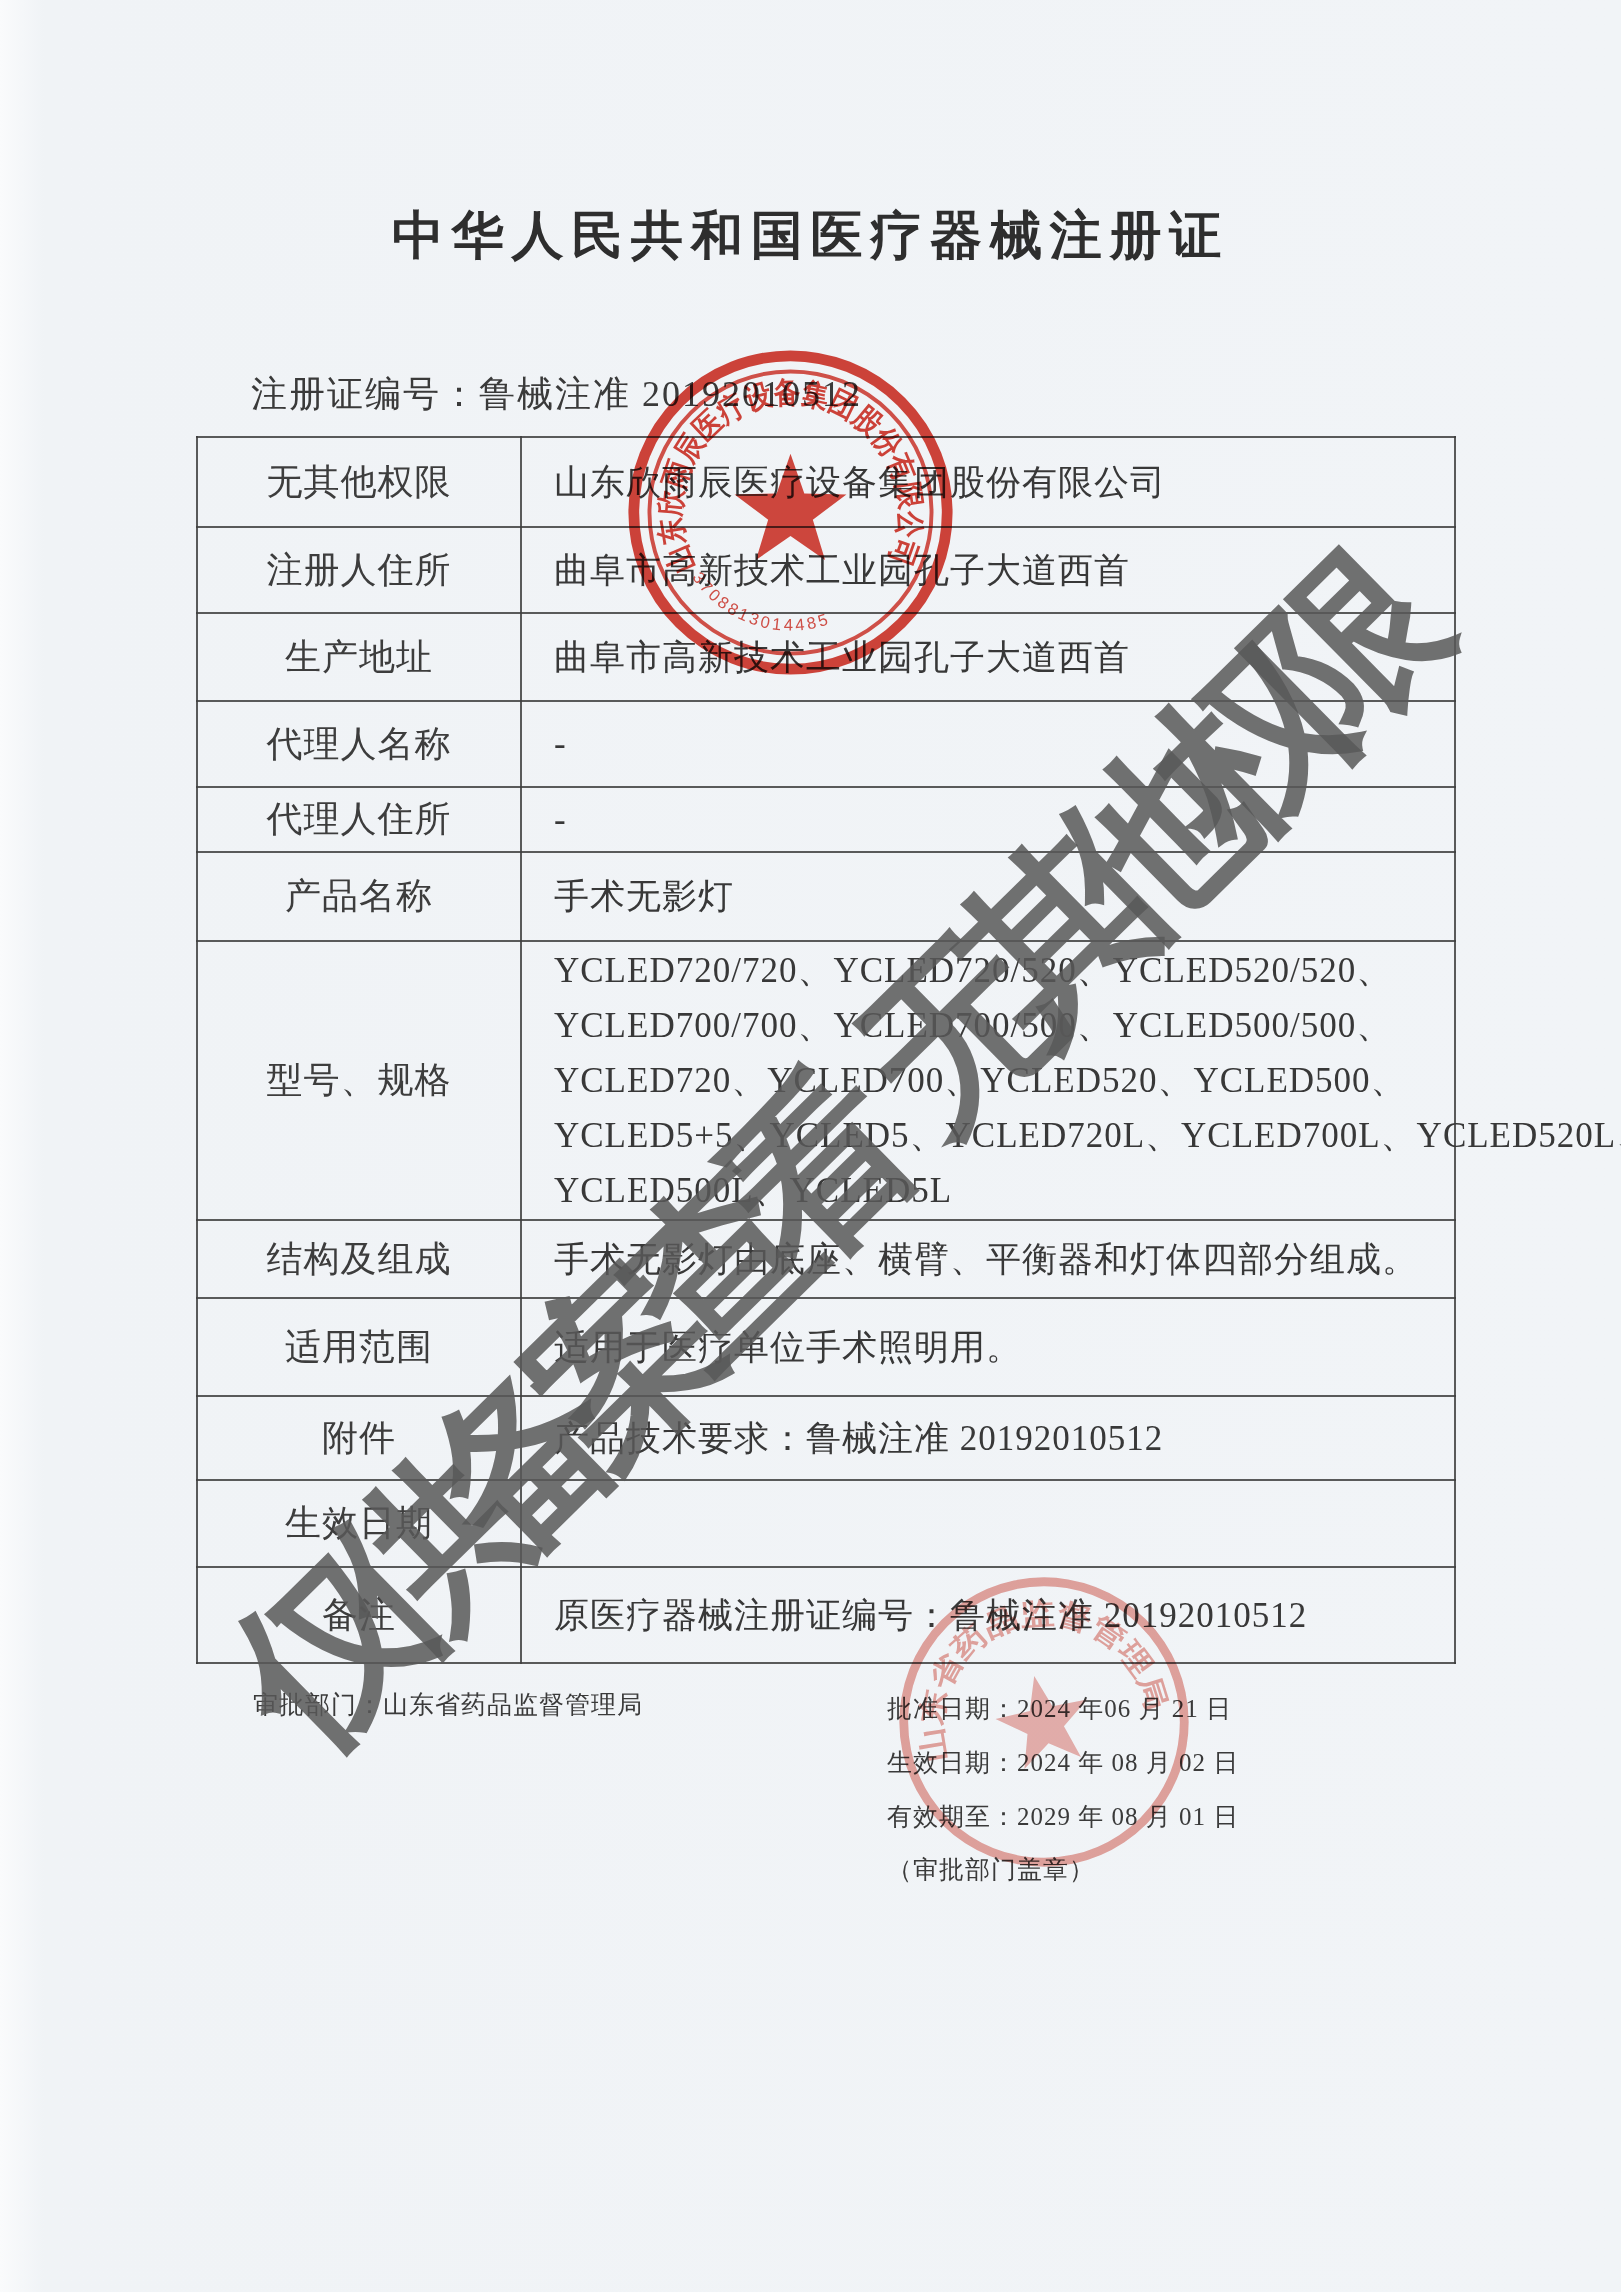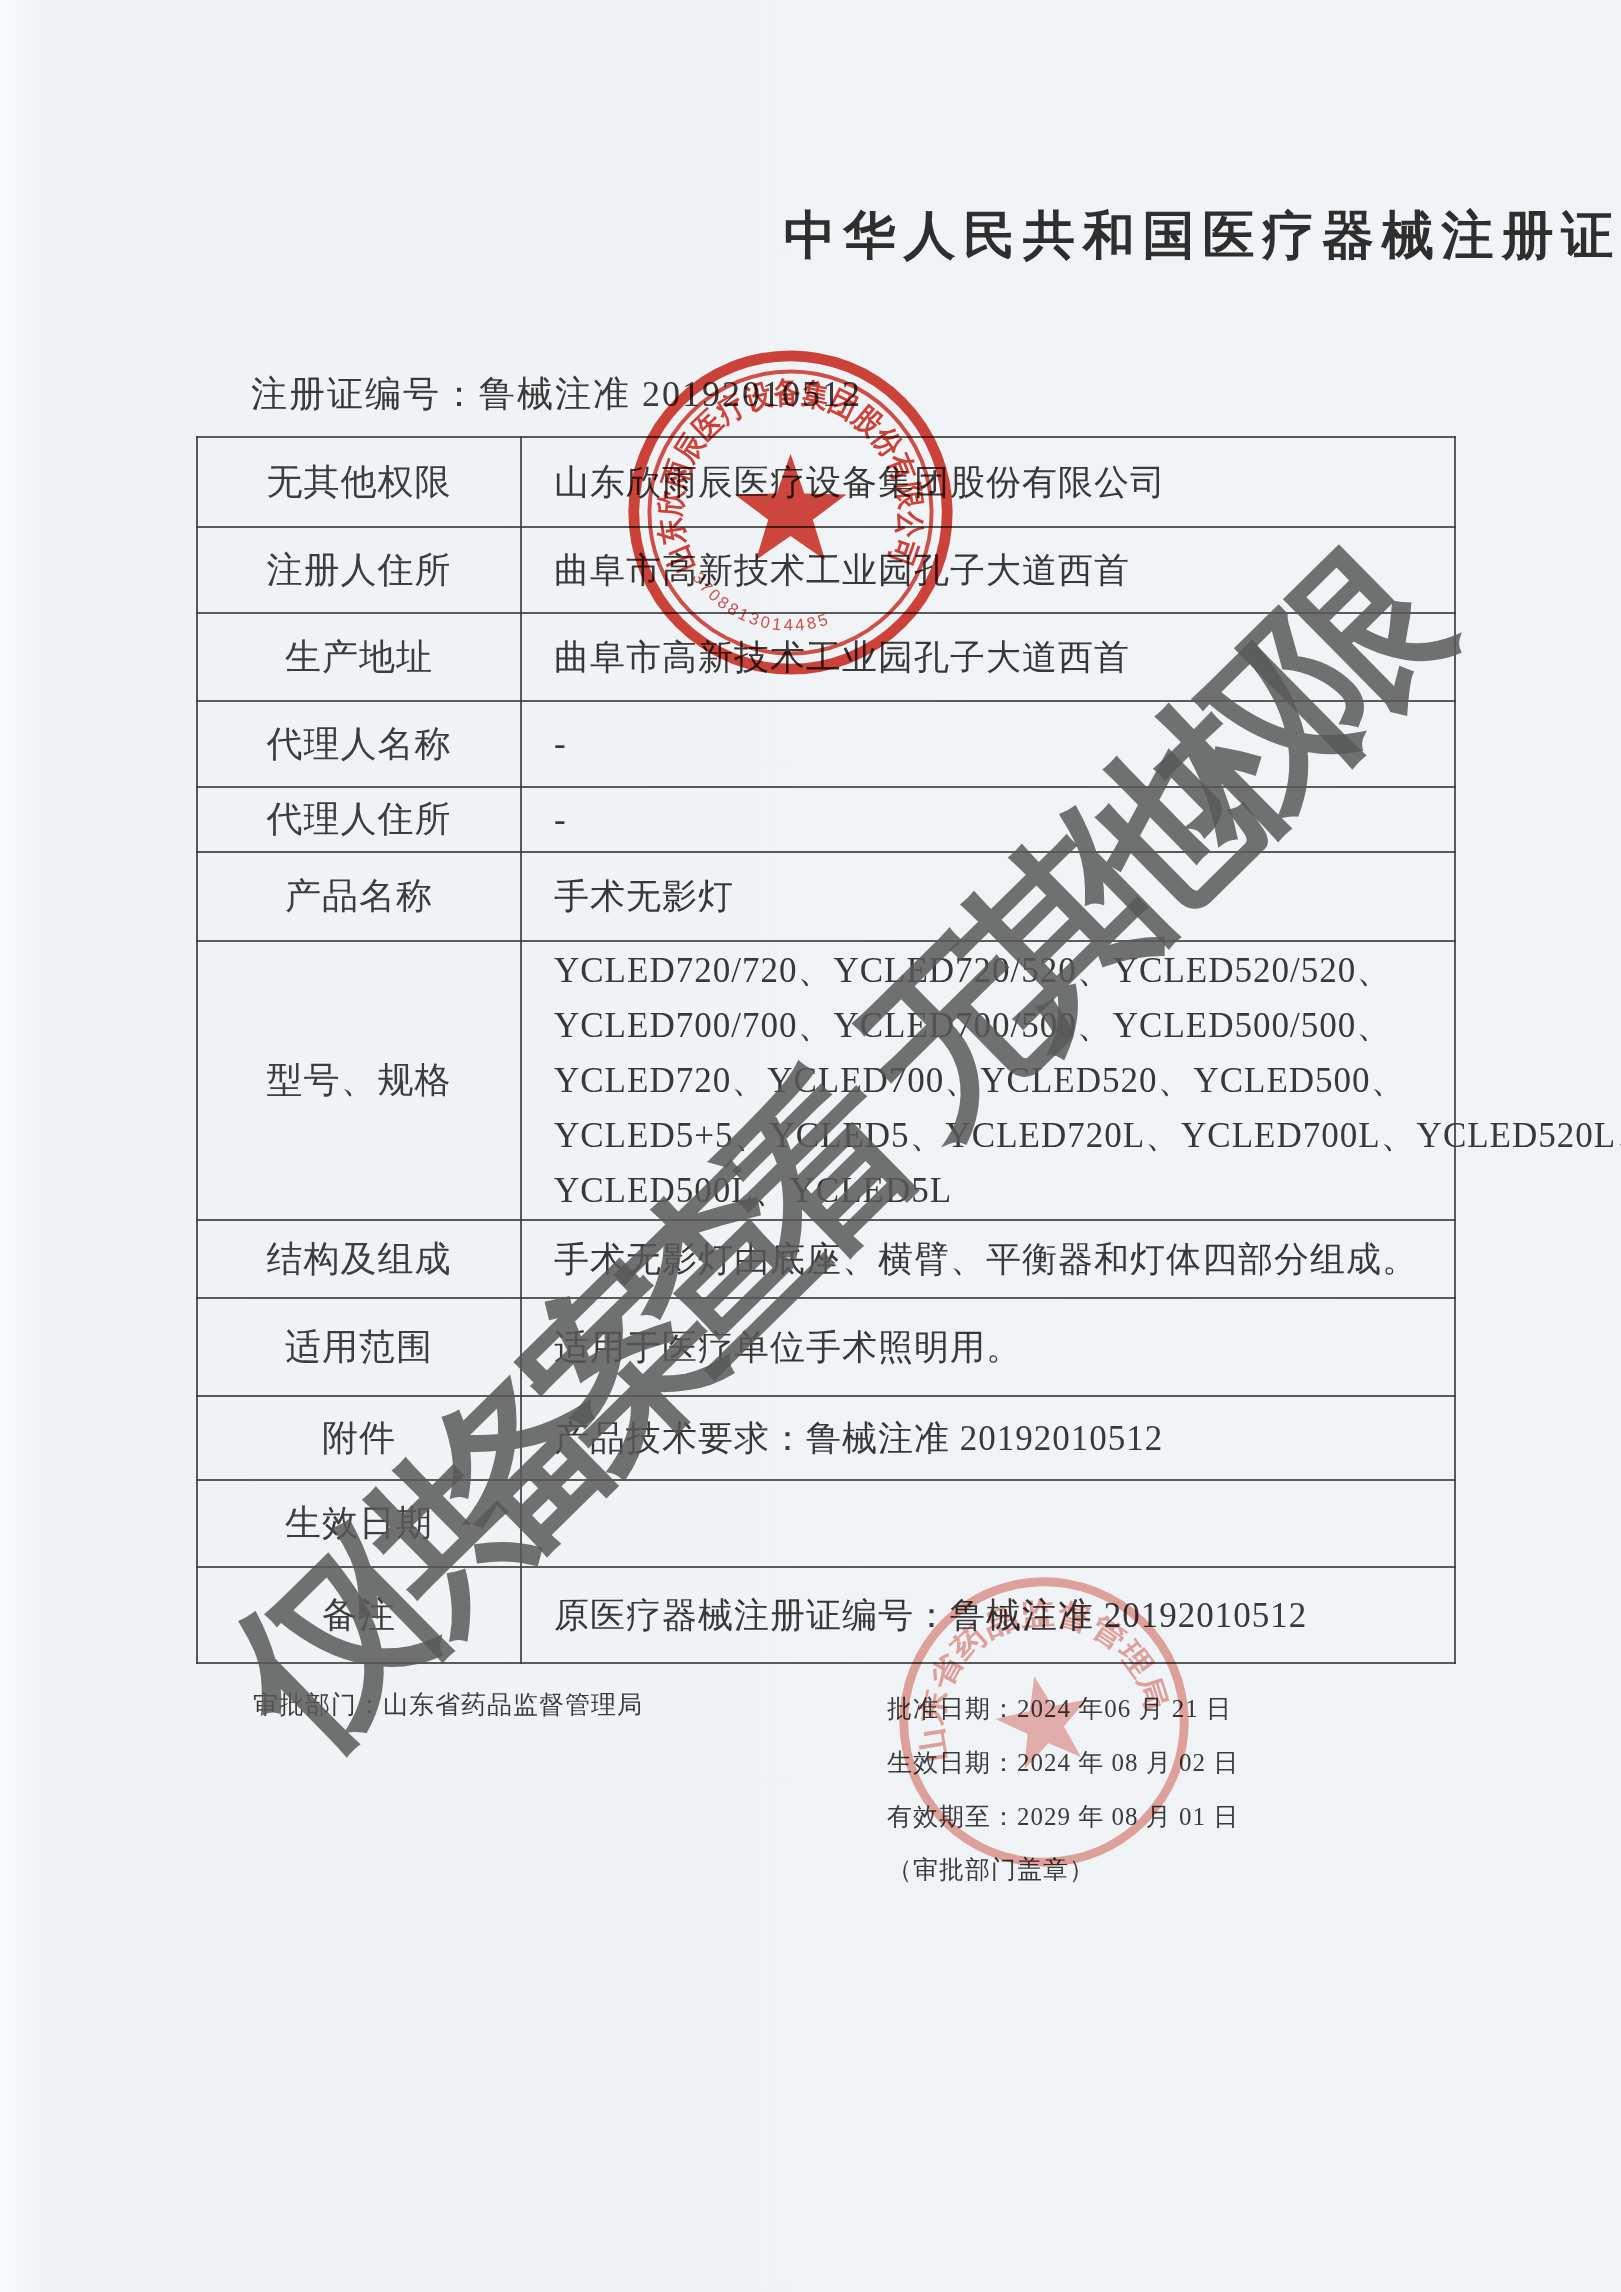--- a/index.html
+++ b/index.html
@@ -5,21 +5,21 @@
   html,body{margin:0;padding:0;}
   body{font-family:"Liberation Serif","DejaVu Serif",serif;}
   .page{
     position:relative;
     width:1621px;height:2293px;
     background:linear-gradient(to right,#fafbfc 0px,#f0f3f6 44px,#f1f4f7 100%);
     overflow:hidden;
   }
   .doc-title{
     position:absolute;left:0;top:201px;width:100%;
-    text-align:right;
+    text-align:center;
     font-size:52px;font-weight:bold;color:#2e2e2e;
     letter-spacing:7.8px;
   }
   .reg-line{
     position:absolute;left:251px;top:370px;
     font-size:36px;color:#3a3a3a;letter-spacing:2px;
   }
   .cert-table{
     position:absolute;left:196px;top:436px;
     width:1260px;

